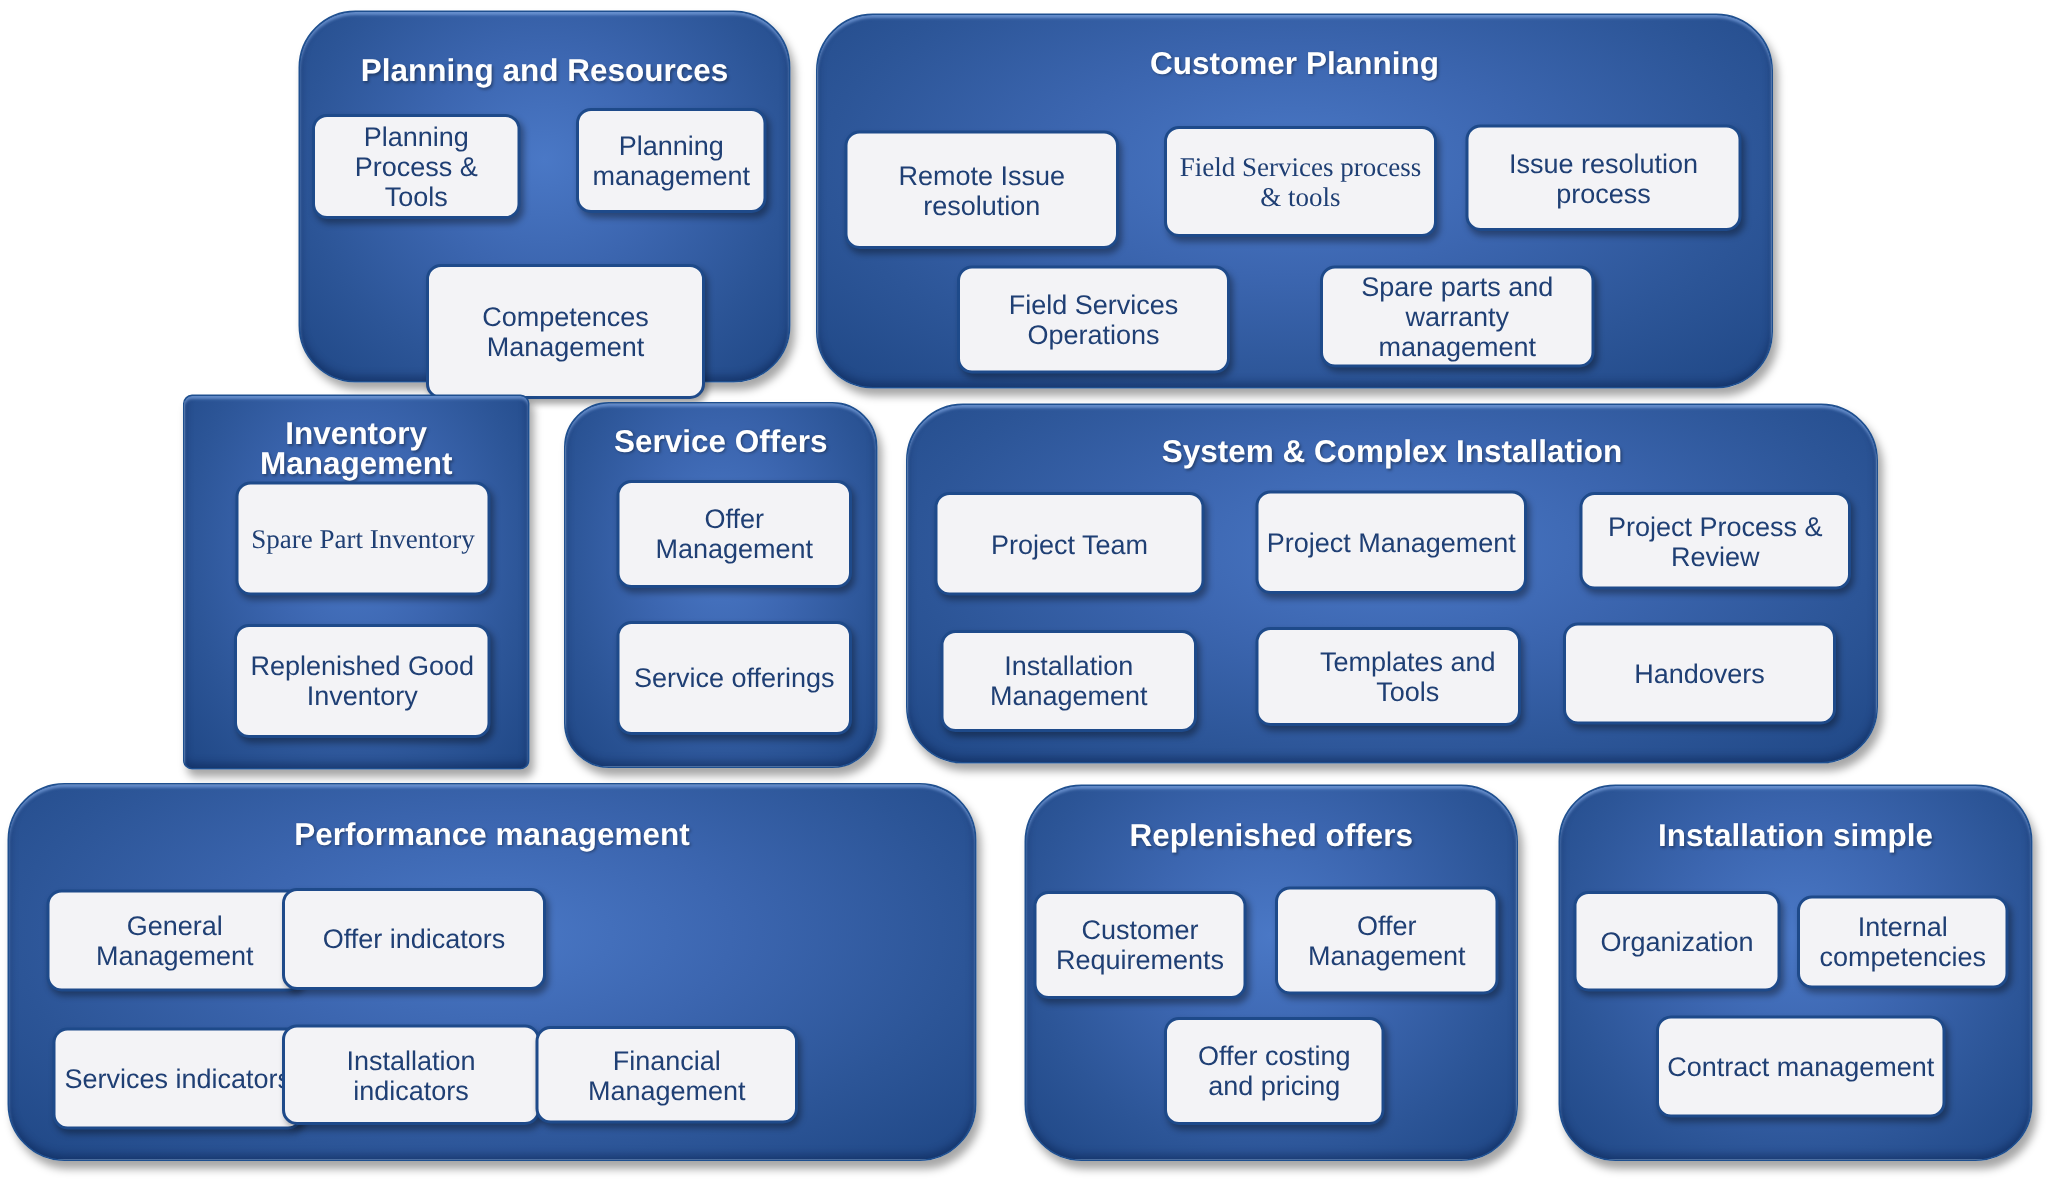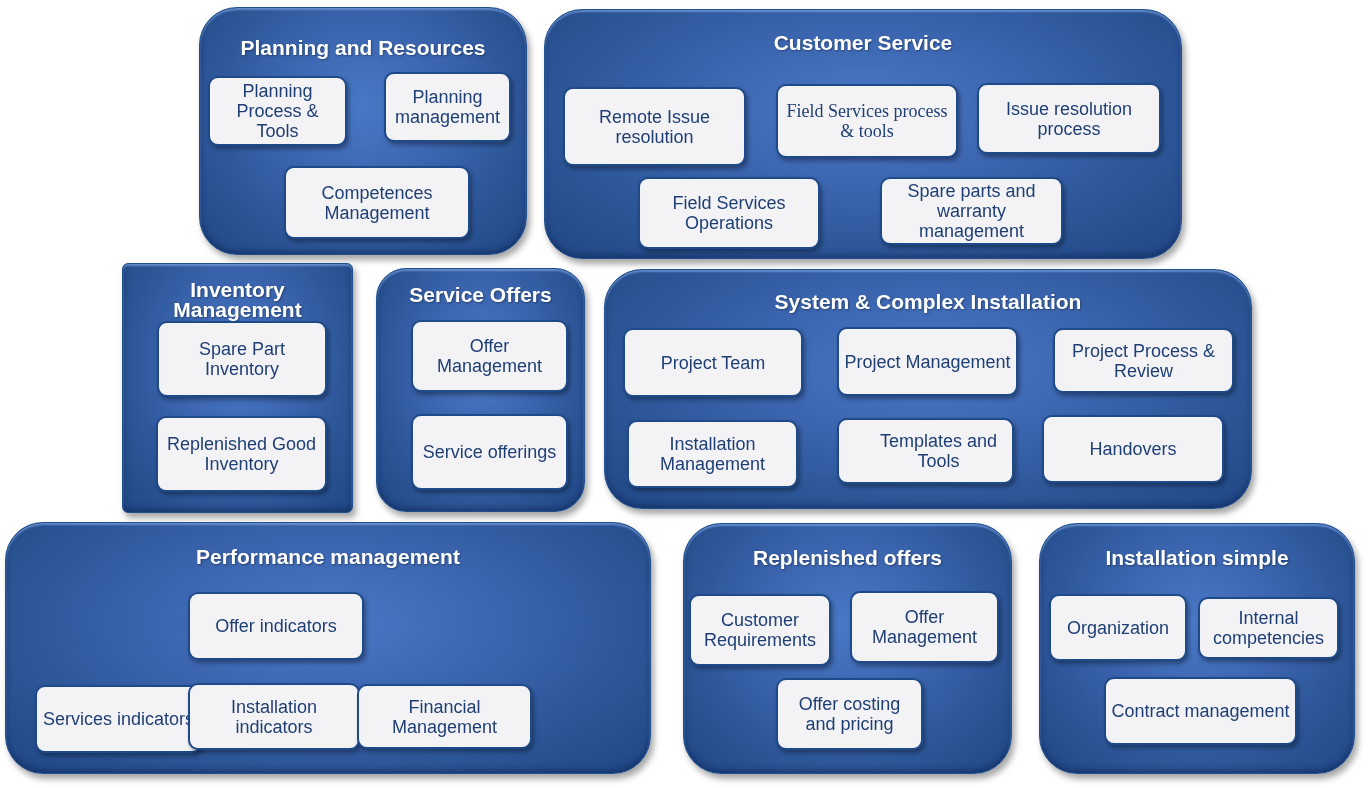--- a/index.html
+++ b/index.html
@@ -25,35 +25,35 @@
     cursor:pointer;
   }
 </style>
 </head>
 <body>
 
 <div class="group" style="left:199px;top:7px;width:326px;height:246px;">
   <div class="gtitle" style="top:29px;">Planning and Resources</div>
   <div class="item" style="left:8px;top:68px;width:139px;height:70px;">Planning Process &amp; Tools</div>
   <div class="item" style="left:184px;top:64px;width:127px;height:70px;">Planning management</div>
-  <div class="item" style="left:84px;top:158px;width:186px;height:73px;">Competences Management</div>
+  <div class="item" style="left:84px;top:168px;width:186px;height:90px;">Competences Management</div>
 </div>
 
 <div class="group" style="left:544px;top:9px;width:636px;height:248px;">
-  <div class="gtitle" style="top:22px;">Customer Service</div>
+  <div class="gtitle" style="top:22px;">Customer Planning</div>
   <div class="item" style="left:18px;top:77px;width:183px;height:79px;">Remote Issue resolution</div>
   <div class="item" style="left:231px;top:74px;width:182px;height:74px;font-family:Liberation Serif, serif;">Field Services process &amp; tools</div>
   <div class="item" style="left:432px;top:73px;width:184px;height:71px;">Issue resolution process</div>
   <div class="item" style="left:93px;top:167px;width:182px;height:72px;">Field Services Operations</div>
   <div class="item" style="left:335px;top:167px;width:183px;height:68px;">Spare parts and warranty management</div>
 </div>
 
 <div class="group" style="left:122px;top:263px;width:229px;height:248px;border-radius:6px;">
   <div class="gtitle" style="top:16px;left:30px;right:30px;line-height:20px;">Inventory Management</div>
-  <div class="item" style="left:34px;top:57px;width:170px;height:76px;">Spare Part Inventory</div>
+  <div class="item" style="left:34px;top:57px;width:170px;height:76px;font-family:Liberation Serif, serif;">Spare Part Inventory</div>
   <div class="item" style="left:33px;top:152px;width:171px;height:76px;">Replenished Good Inventory</div>
 </div>
 
 <div class="group" style="left:376px;top:268px;width:207px;height:242px;border-radius:30px;">
   <div class="gtitle" style="top:15px;">Service Offers</div>
   <div class="item" style="left:34px;top:51px;width:157px;height:72px;">Offer Management</div>
   <div class="item" style="left:34px;top:145px;width:157px;height:76px;">Service offerings</div>
 </div>
 
 <div class="group" style="left:604px;top:269px;width:646px;height:238px;">
@@ -61,20 +61,21 @@
   <div class="item" style="left:18px;top:58px;width:180px;height:69px;">Project Team</div>
   <div class="item" style="left:232px;top:57px;width:181px;height:69px;">Project Management</div>
   <div class="item" style="left:448px;top:58px;width:181px;height:65px;">Project Process &amp; Review</div>
   <div class="item" style="left:22px;top:150px;width:171px;height:68px;">Installation Management</div>
   <div class="item" style="left:232px;top:148px;width:177px;height:66px;padding-left:30px;">Templates and Tools</div>
   <div class="item" style="left:437px;top:145px;width:182px;height:68px;">Handovers</div>
 </div>
 
 <div class="group" style="left:5px;top:522px;width:644px;height:250px;">
   <div class="gtitle" style="top:23px;">Performance management</div>
+  <div class="item" style="left:25px;top:70px;width:171px;height:68px;">General Management</div>
   <div class="item" style="left:182px;top:69px;width:176px;height:68px;">Offer indicators</div>
   <div class="item" style="left:29px;top:162px;width:167px;height:68px;">Services indicators</div>
   <div class="item" style="left:182px;top:160px;width:172px;height:67px;">Installation indicators</div>
   <div class="item" style="left:351px;top:161px;width:175px;height:65px;">Financial Management</div>
 </div>
 
 <div class="group" style="left:683px;top:523px;width:327px;height:249px;">
   <div class="gtitle" style="top:23px;">Replenished offers</div>
   <div class="item" style="left:5px;top:70px;width:142px;height:72px;">Customer Requirements</div>
   <div class="item" style="left:166px;top:67px;width:149px;height:72px;">Offer Management</div>

